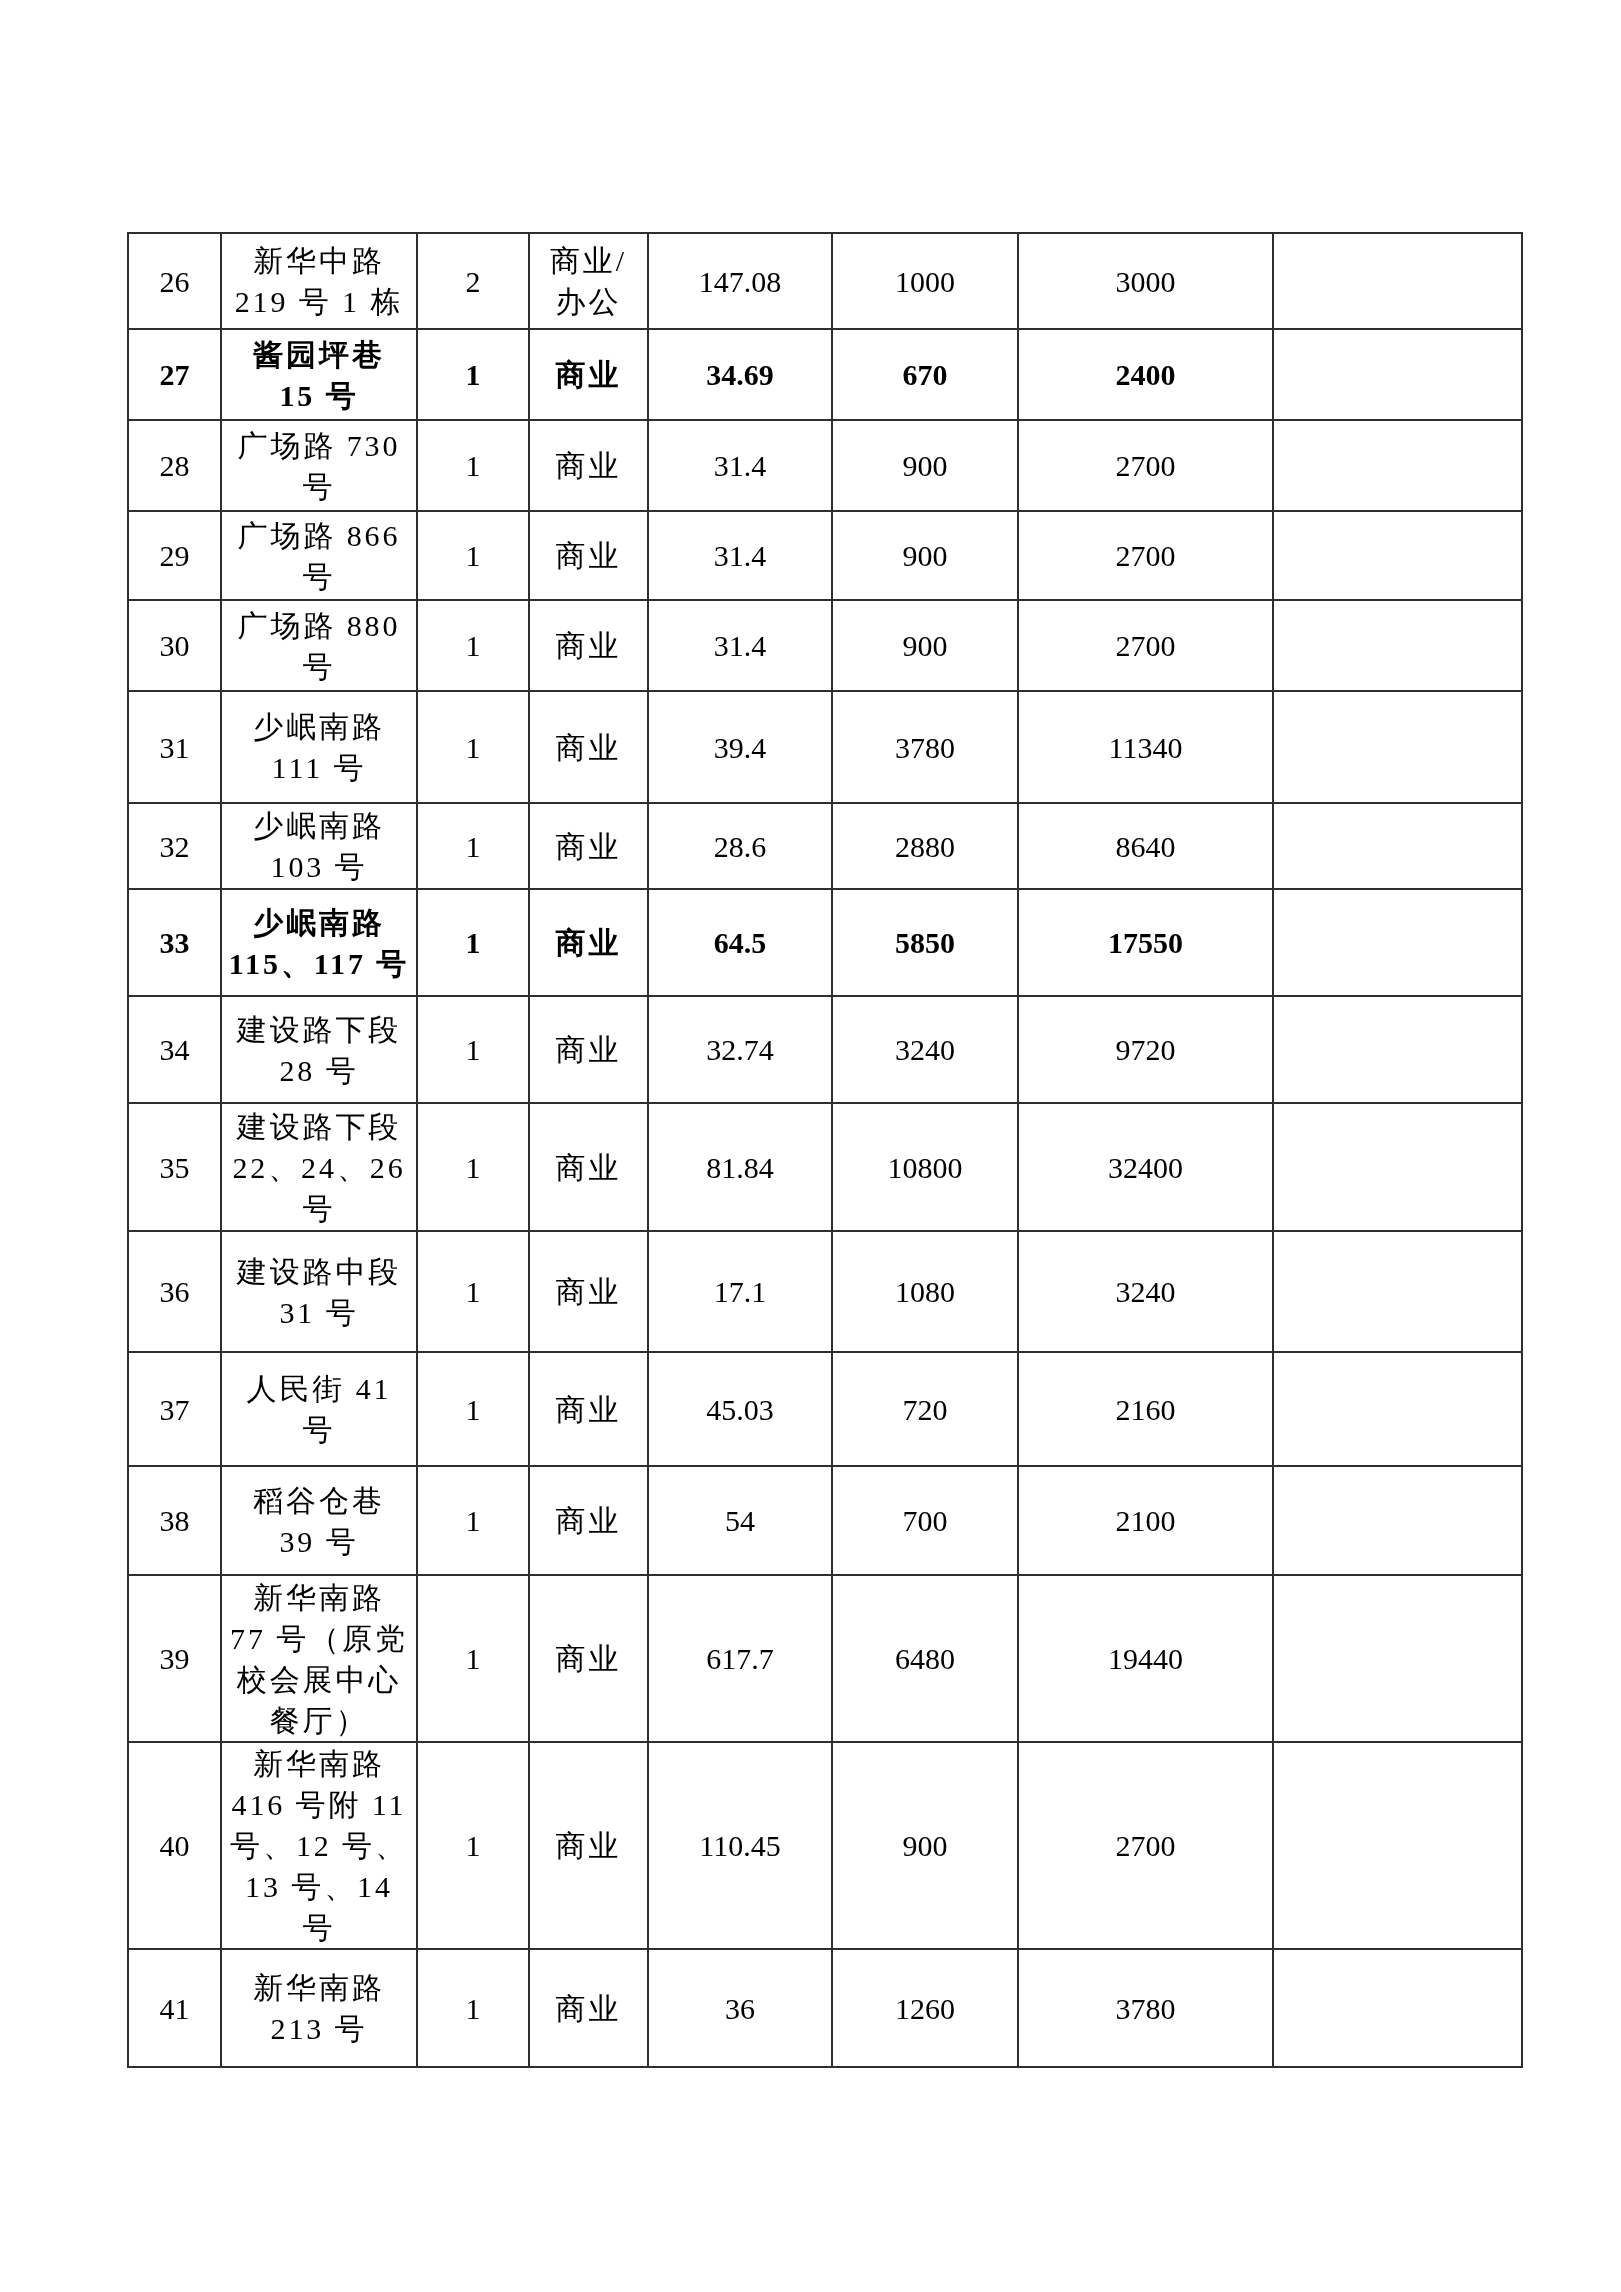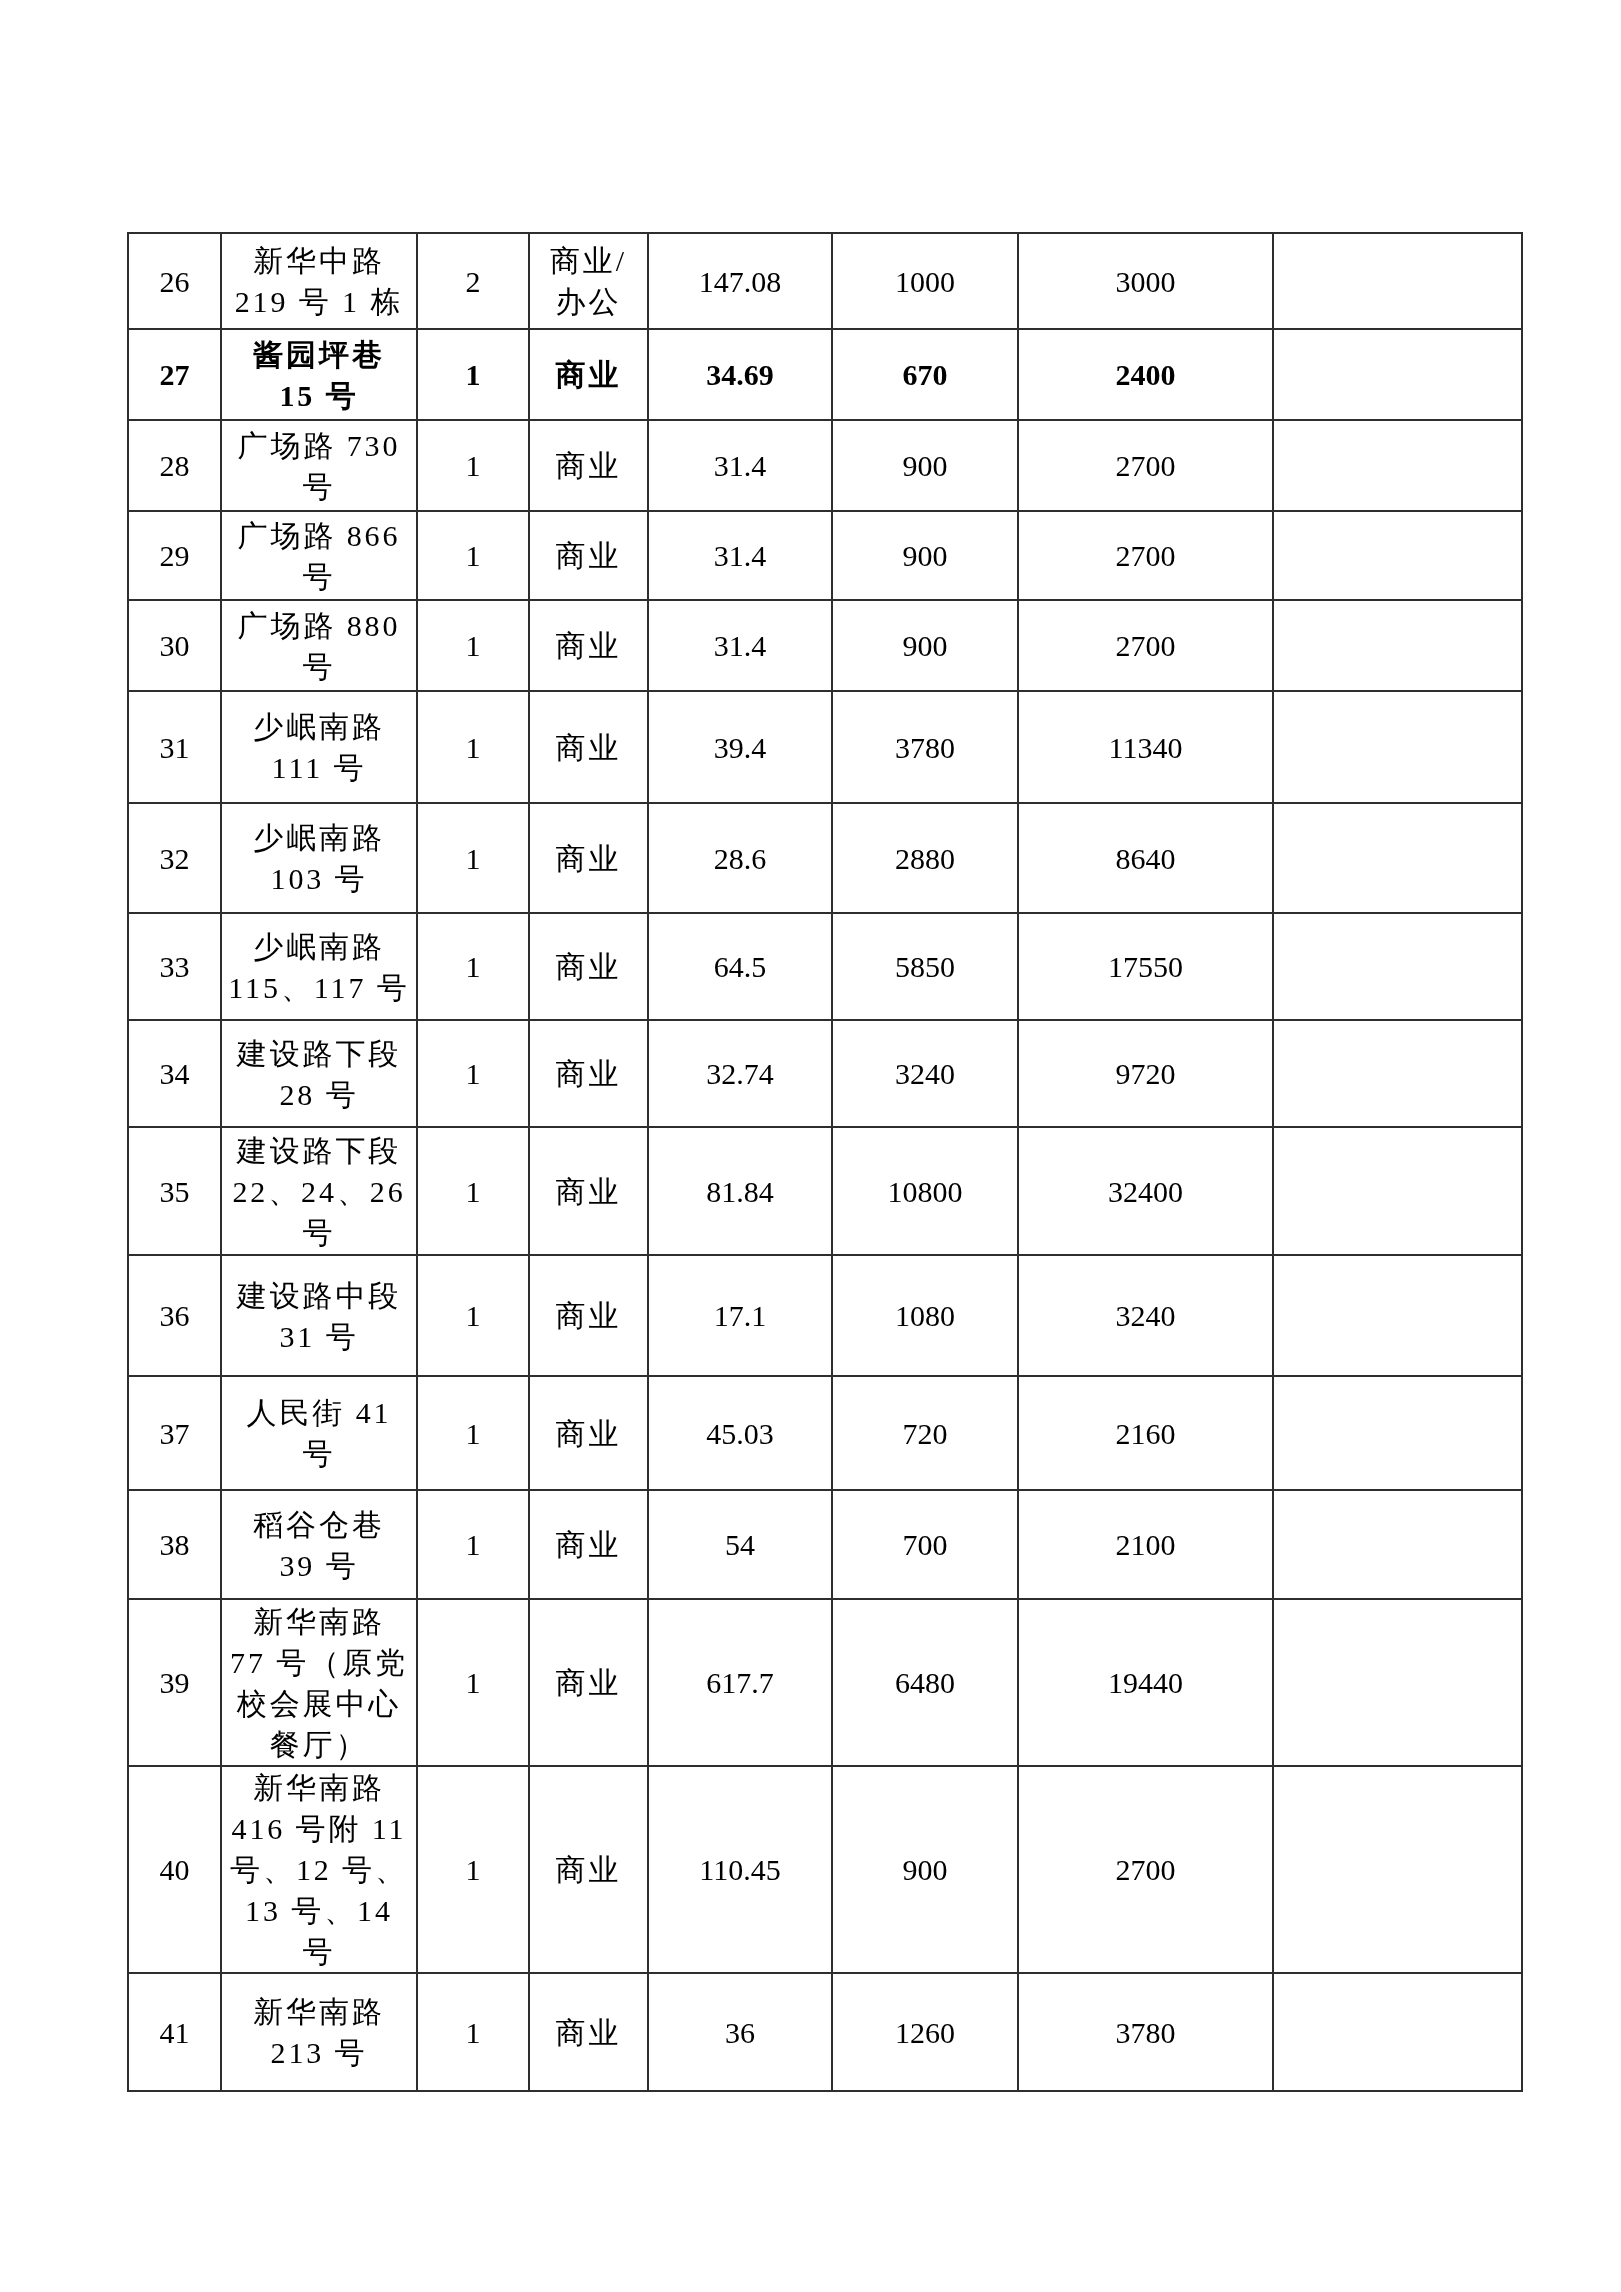--- a/index.html
+++ b/index.html
@@ -123,32 +123,32 @@
           <td class="num">31</td>
           <td class="cjk">少岷南路
 111 号</td>
           <td class="num">1</td>
           <td class="cjk">商业</td>
           <td class="num">39.4</td>
           <td class="num">3780</td>
           <td class="num">11340</td>
           <td class="num"></td>
         </tr>
-        <tr style="height: 110px; margin-top: 16px;">
+        <tr style="height: 86px; margin-top: 16px;">
           <td class="num">32</td>
           <td class="cjk">少岷南路
 103 号</td>
           <td class="num">1</td>
           <td class="cjk">商业</td>
           <td class="num">28.6</td>
           <td class="num">2880</td>
           <td class="num">8640</td>
           <td class="num"></td>
         </tr>
-        <tr style="height: 107px;">
+        <tr style="height: 107px; font-weight: bold;">
           <td class="num">33</td>
           <td class="cjk">少岷南路
 115、117 号</td>
           <td class="num">1</td>
           <td class="cjk">商业</td>
           <td class="num">64.5</td>
           <td class="num">5850</td>
           <td class="num">17550</td>
           <td class="num"></td>
         </tr>

